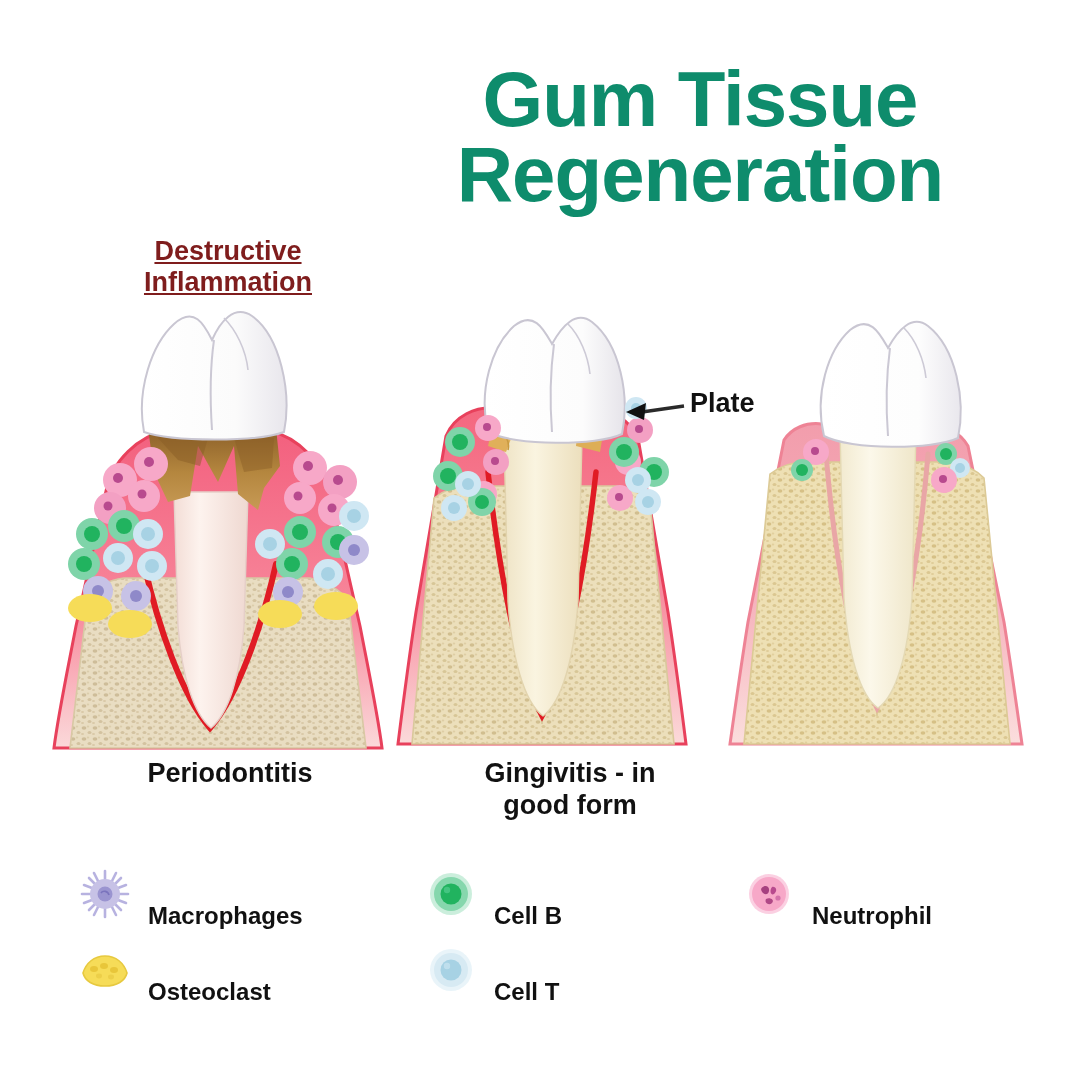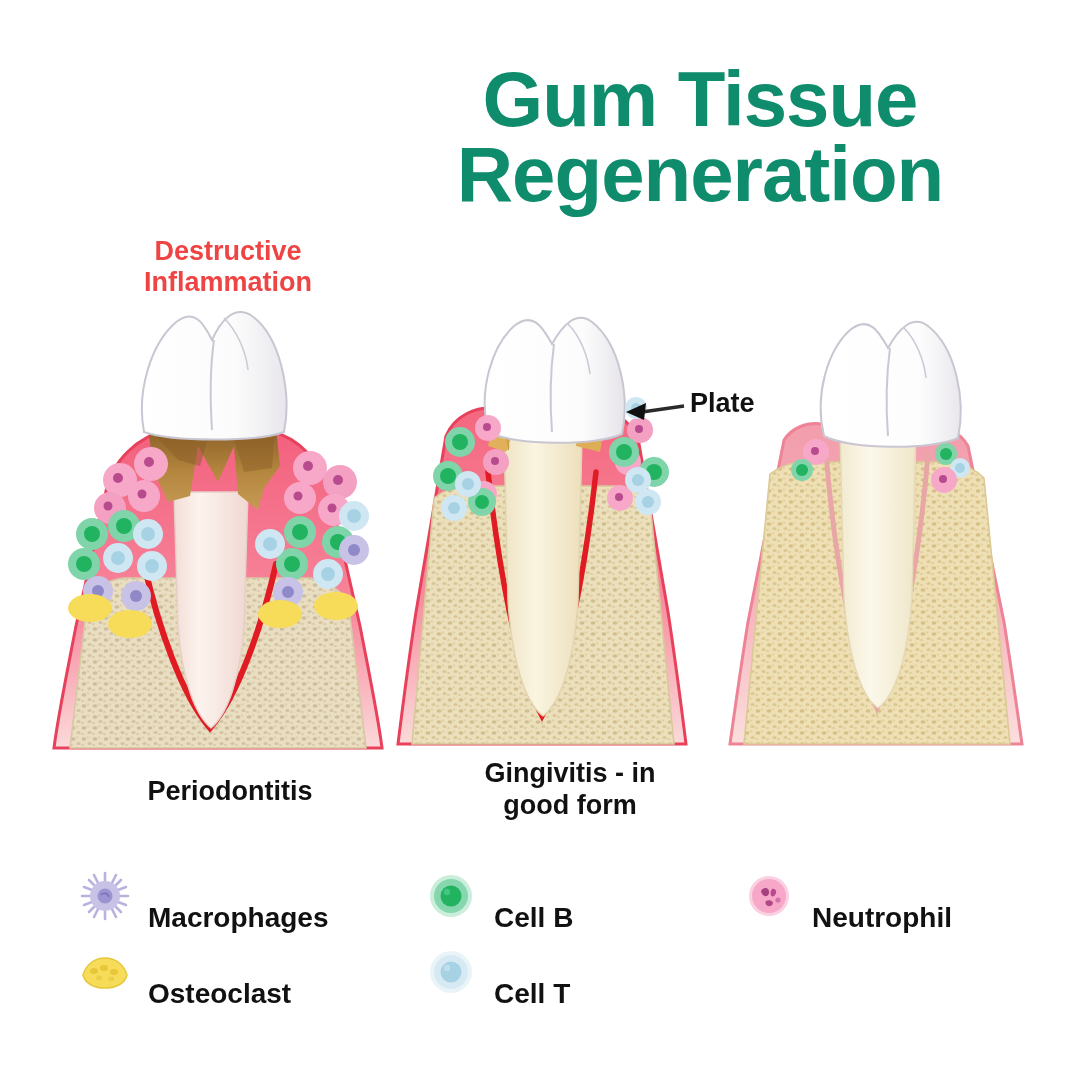--- a/index.html
+++ b/index.html
@@ -30,34 +30,35 @@
     line-height: 0.96;
     letter-spacing: -1px;
   }
   #title .tline { display: block; }
 
   
   .top-label {
     position: absolute;
     text-align: center;
     font-weight: bold;
-    color: #ef4444;
+    color: #7f1d1d;
     font-size: 27px;
     line-height: 1.14;
+    text-decoration: underline;
   }
   .bottom-label {
     position: absolute;
     text-align: center;
     font-weight: bold;
     color: #111111;
     font-size: 27px;
     line-height: 1.18;
   }
   #label-destructive { left: 88px; top: 236px; width: 280px; }
-  #label-periodontitis { left: 80px; top: 776px; width: 300px; }
+  #label-periodontitis { left: 80px; top: 758px; width: 300px; }
   #label-gingivitis { left: 410px; top: 758px; width: 320px; }
   #label-healthy { left: 770px; top: 758px; width: 250px; }
 
   
   #plate-label {
     position: absolute;
     left: 690px;
     top: 388px;
     font-weight: bold;
     color: #111111;
@@ -87,21 +88,21 @@
   }
   .legend-icon {
     width: 54px;
     height: 54px;
     flex: 0 0 54px;
   }
   .legend-icon svg { display: block; width: 100%; height: 100%; }
   .legend-text {
     margin-left: 16px;
     font-weight: bold;
-    font-size: 28px;
+    font-size: 24px;
     color: #111111;
     white-space: nowrap;
     margin-top: 44px;
   }
   #legend-macrophages { left: 78px;  top: 858px; }
   #legend-osteoclast  { left: 78px;  top: 934px; }
   #legend-cellb       { left: 424px; top: 858px; }
   #legend-cellt       { left: 424px; top: 934px; text-align: right; }
   #legend-neutrophil  { left: 742px; top: 858px; justify-content: space-between; }
 </style>

